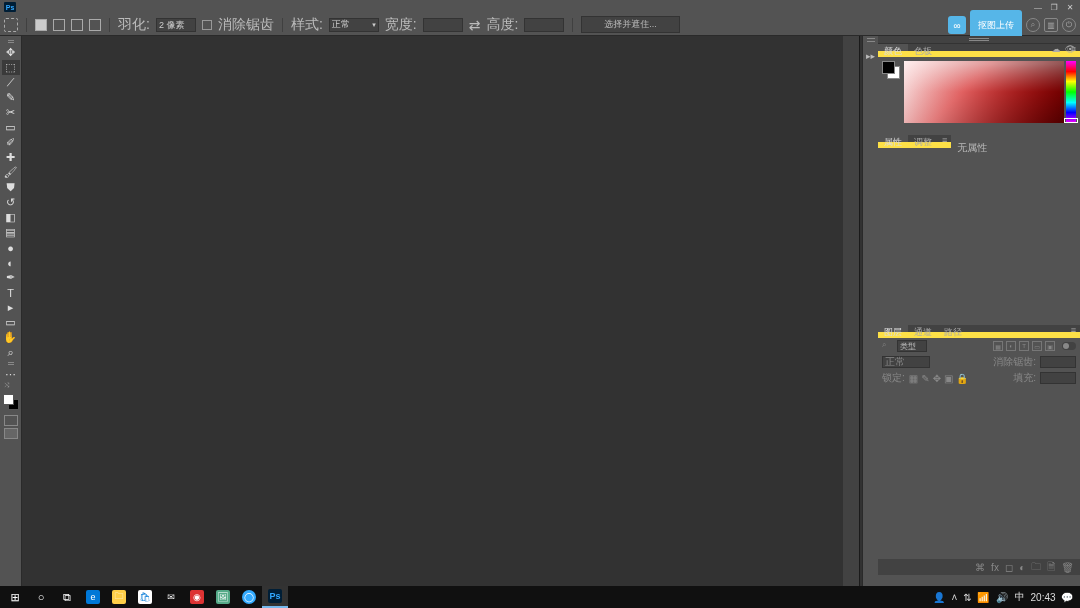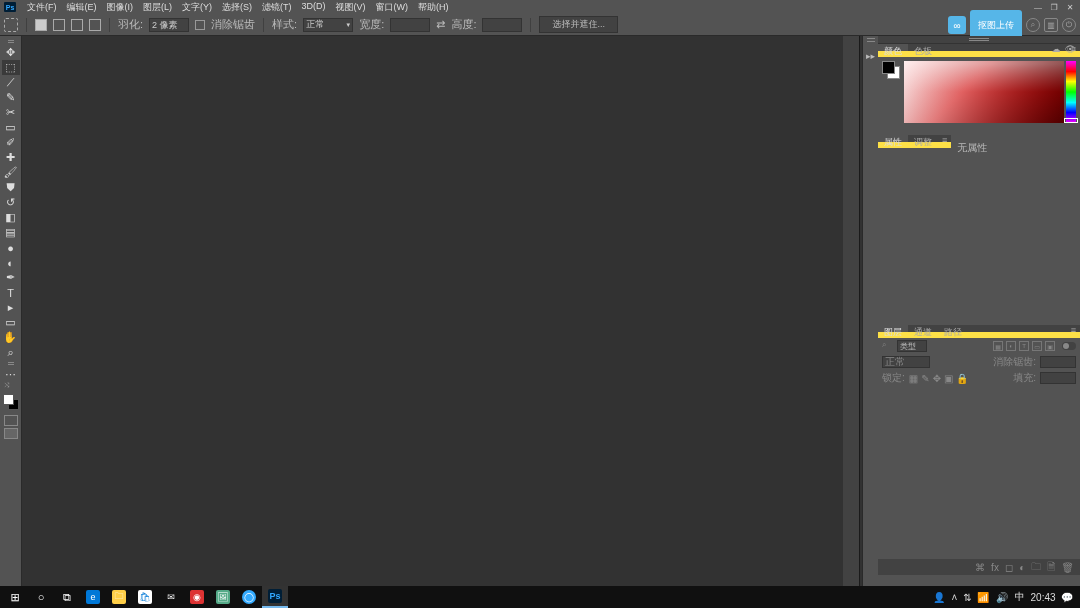--- a/index.html
+++ b/index.html
@@ -9,26 +9,26 @@
 .menubar{display:flex;gap:0}
 .menu-item{padding:1px 5px;font-size:9px;color:#ddd;cursor:pointer}
 .titlebar-right{margin-left:auto;display:flex;gap:4px;align-items:center}
 .win-btn{width:12px;height:10px;font-size:8px;color:#ccc;display:flex;align-items:center;justify-content:center;cursor:pointer}
 
 .optionsbar{height:22px;background:#535353;border-bottom:1px solid #2a2a2a;display:flex;align-items:center;padding:0 4px;gap:6px}
 .opt-icon{width:14px;height:14px;border:1px dashed #aaa;border-radius:2px}
 .opt-sep{width:1px;height:14px;background:#404040;margin:0 2px}
 .opt-sq{width:12px;height:12px;border:1px solid #aaa}
 .opt-sq.filled{background:#ccc}
-.opt-label{font-size:11px;color:#bbb}
+.opt-label{font-size:14px;color:#bbb}
 .opt-input{width:40px;height:14px;background:#424242;border:1px solid #333;color:#ccc;font-size:9px;padding:0 2px}
 .opt-dd{width:50px;height:14px;background:#424242;border:1px solid #333;color:#ccc;font-size:9px;display:flex;align-items:center;padding:0 2px;position:relative}
 .opt-dd::after{content:"▾";position:absolute;right:2px;font-size:7px}
 .opt-chk{width:10px;height:10px;border:1px solid #999}
-.opt-btn{padding:1px 12px;background:#424242;border:1px solid #333;font-size:9px;color:#bbb}
+.opt-btn{padding:1px 22px;background:#424242;border:1px solid #333;font-size:9px;color:#bbb}
 
 .share-area{position:absolute;right:0;top:14px;height:22px;display:flex;align-items:center;gap:4px;padding-right:4px}
 .share-cloud{width:18px;height:18px;background:#56b6e8;border-radius:3px;display:flex;align-items:center;justify-content:center;color:#fff;font-size:10px}
 .share-btn{height:30px;padding:0 8px;background:#56b6e8;border-radius:3px;display:flex;align-items:center;font-size:9px;color:#fff}
 .tr-icon{width:14px;height:14px;border:1px solid #888;border-radius:50%;display:flex;align-items:center;justify-content:center;font-size:8px;color:#aaa}
 
 .toolbar{position:absolute;left:0;top:36px;width:22px;height:550px;background:#535353;border-right:1px solid #2a2a2a;display:flex;flex-direction:column;align-items:center;padding-top:2px}
 .tool{width:18px;height:15px;display:flex;align-items:center;justify-content:center;font-size:11px;color:#ddd;cursor:pointer;margin:0}
 .tool.active{background:#3a3a3a}
 .tool-grp-handle{width:6px;height:3px;border-top:1px solid #888;border-bottom:1px solid #888;margin:2px 0}
@@ -89,33 +89,20 @@
 .tb-item.active{background:#333;border-bottom:2px solid #76b9ed}
 .tb-ico{width:14px;height:14px;display:flex;align-items:center;justify-content:center;border-radius:2px;font-size:9px}
 .tb-right{margin-left:auto;display:flex;align-items:center;gap:6px;padding-right:4px;font-size:9px;color:#ddd}
 .tb-right span{cursor:default}
 </style>
 </head>
 <body>
 
 <div class="titlebar">
   <div class="ps-logo">Ps</div>
-  <div class="menubar">
-    <div class="menu-item">文件(F)</div>
-    <div class="menu-item">编辑(E)</div>
-    <div class="menu-item">图像(I)</div>
-    <div class="menu-item">图层(L)</div>
-    <div class="menu-item">文字(Y)</div>
-    <div class="menu-item">选择(S)</div>
-    <div class="menu-item">滤镜(T)</div>
-    <div class="menu-item">3D(D)</div>
-    <div class="menu-item">视图(V)</div>
-    <div class="menu-item">窗口(W)</div>
-    <div class="menu-item">帮助(H)</div>
-  </div>
   <div class="titlebar-right">
     <div class="win-btn">—</div>
     <div class="win-btn">❐</div>
     <div class="win-btn">✕</div>
   </div>
 </div>
 
 <div class="optionsbar">
   <div class="opt-icon"></div>
   <div class="opt-sep"></div>

